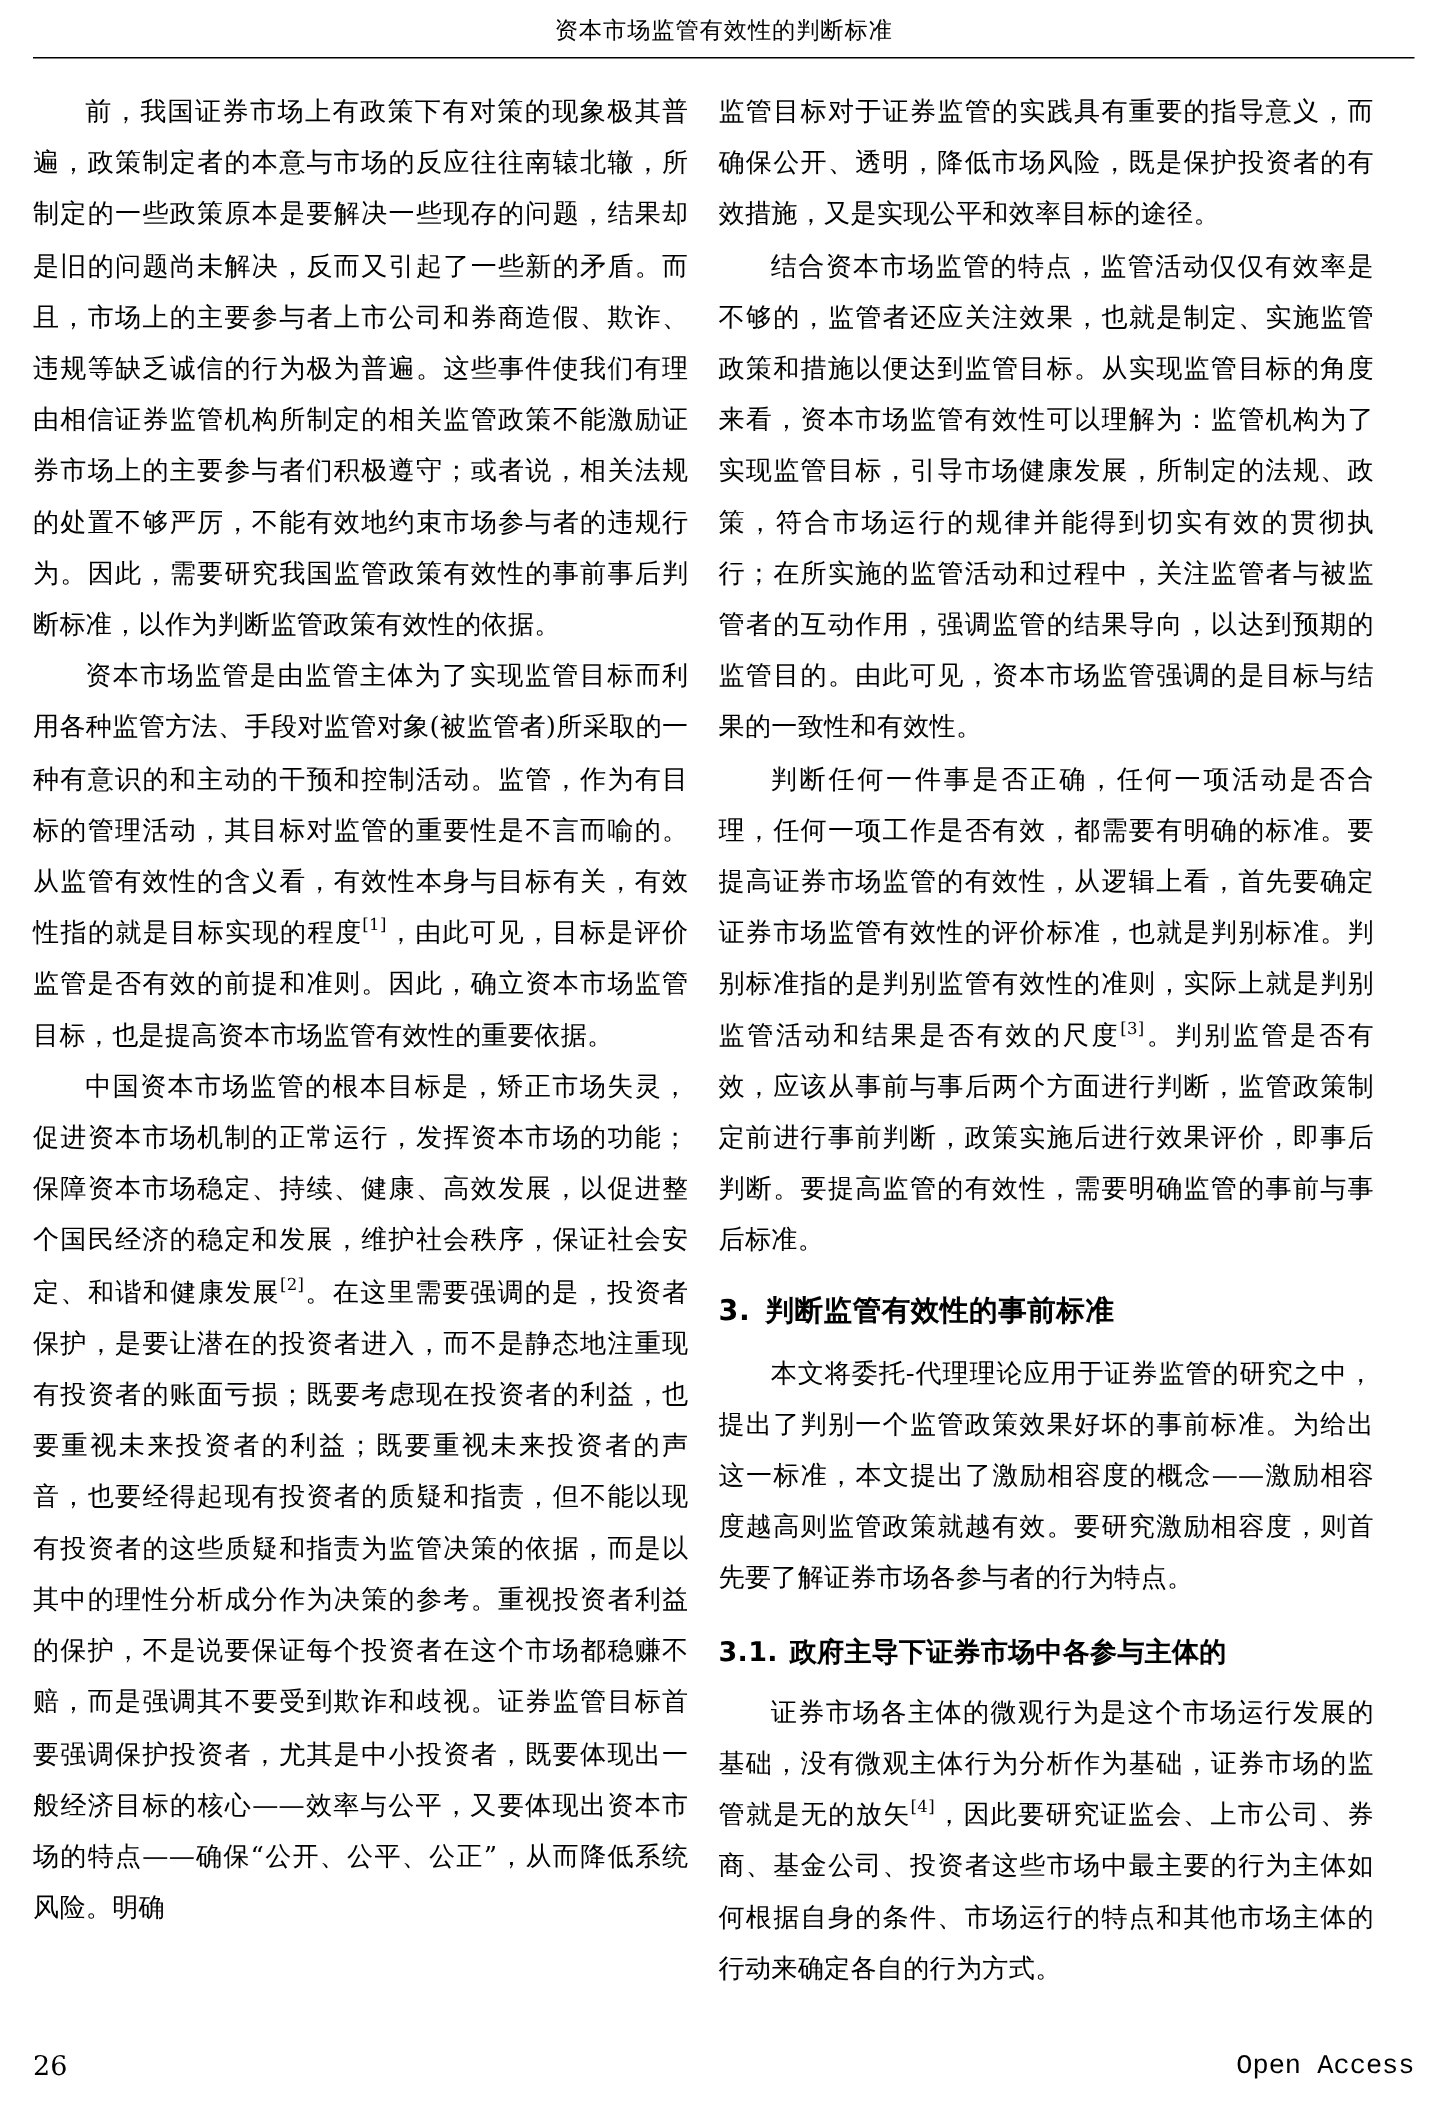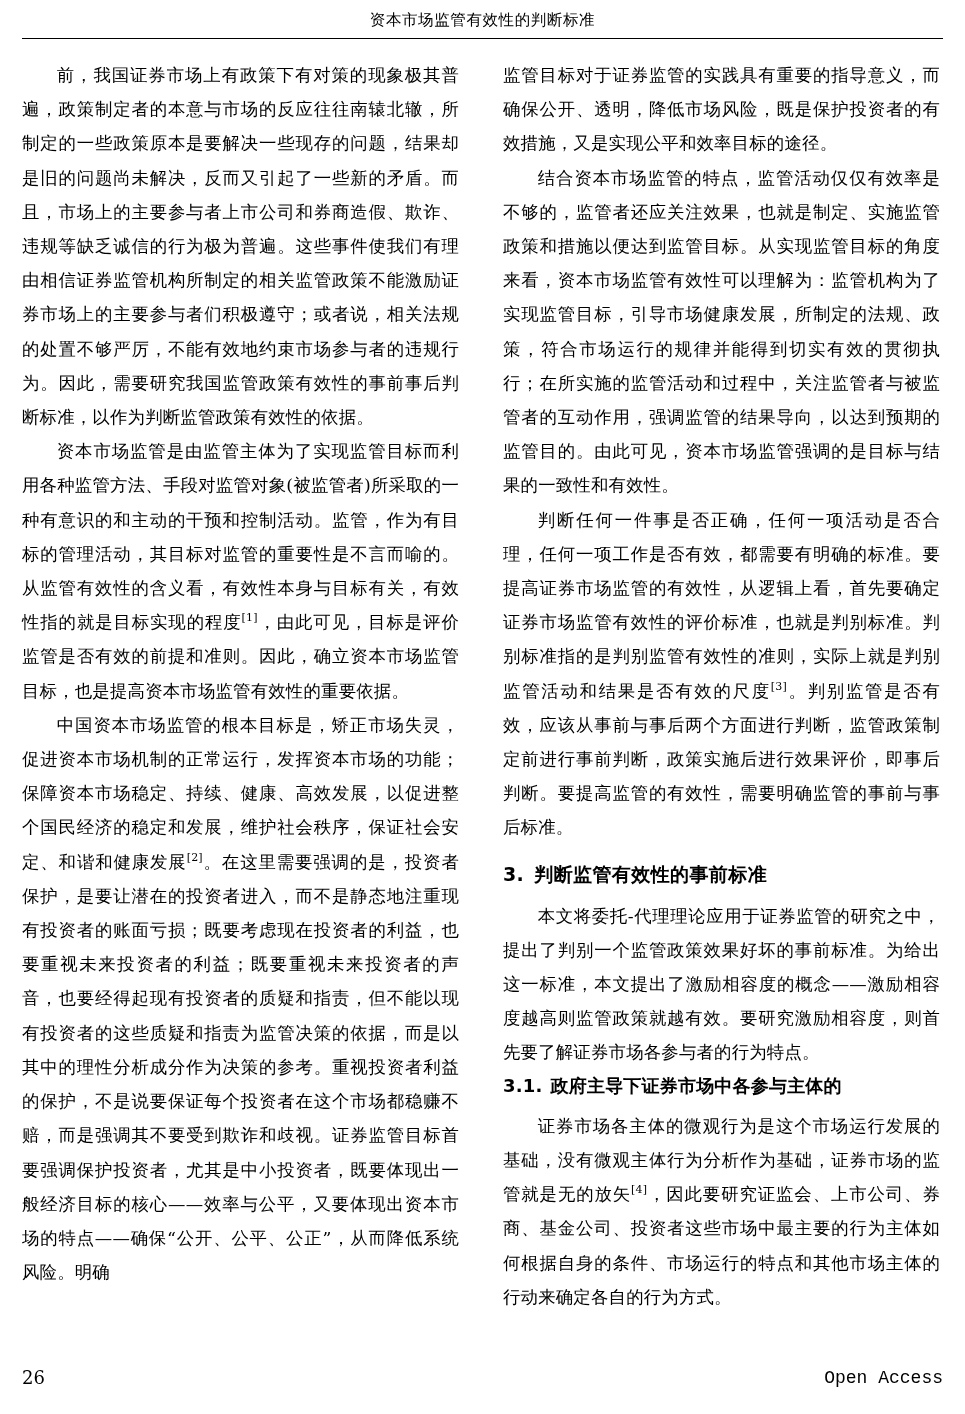--- a/index.html
+++ b/index.html
@@ -40,21 +40,21 @@
     height: 1px;
     background: #000;
   }
   .columns {
     position: absolute;
     top: 58px;
     left: 22px;
     width: 921px;
     height: 1255px;
     display: flex;
-    gap: 44px;
+    gap: 20px;
   }
   .col {
     width: 437px;
     display: block;
   }
   p.para {
     margin: 0;
     font-size: 17.4px;
     line-height: 34.2px;
     text-align: justify;
@@ -68,21 +68,21 @@
   }
   h2.section {
     margin: 14px 0 10px 0;
     font-size: 19px;
     line-height: 30px;
     font-weight: bold;
     font-family: "DejaVu Sans", sans-serif;
     letter-spacing: 0.4px;
   }
   h3.subsection {
-    margin: 0 0 8px 0;
+    margin: 16px 0 8px 0;
     font-size: 18px;
     line-height: 31px;
     font-weight: bold;
     font-family: "DejaVu Sans", sans-serif;
     letter-spacing: 0.2px;
   }
   h3.subsection .num {
     margin-right: 8px;
   }
   h3.subsection .l2 {

